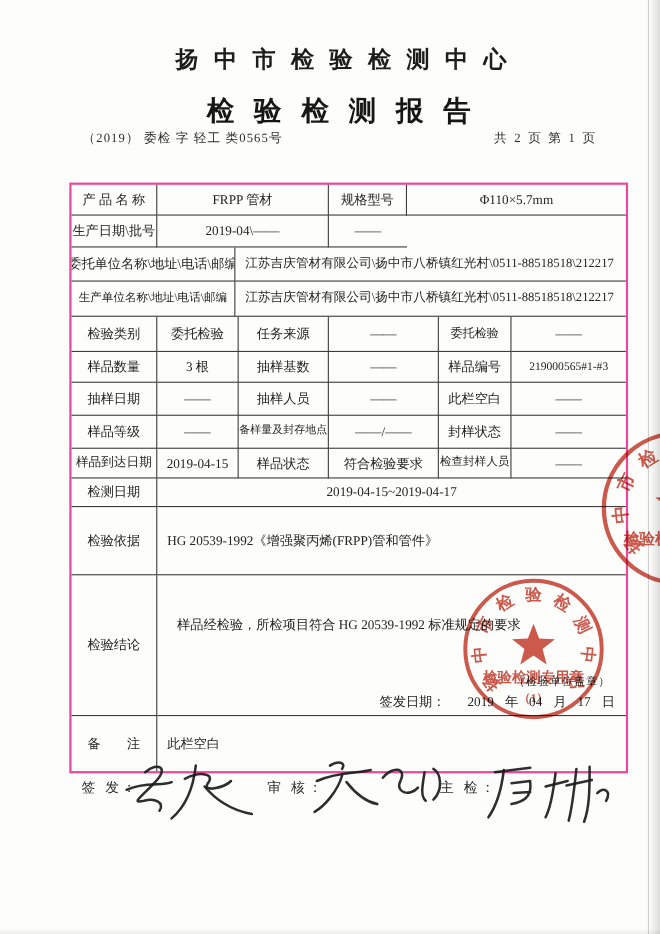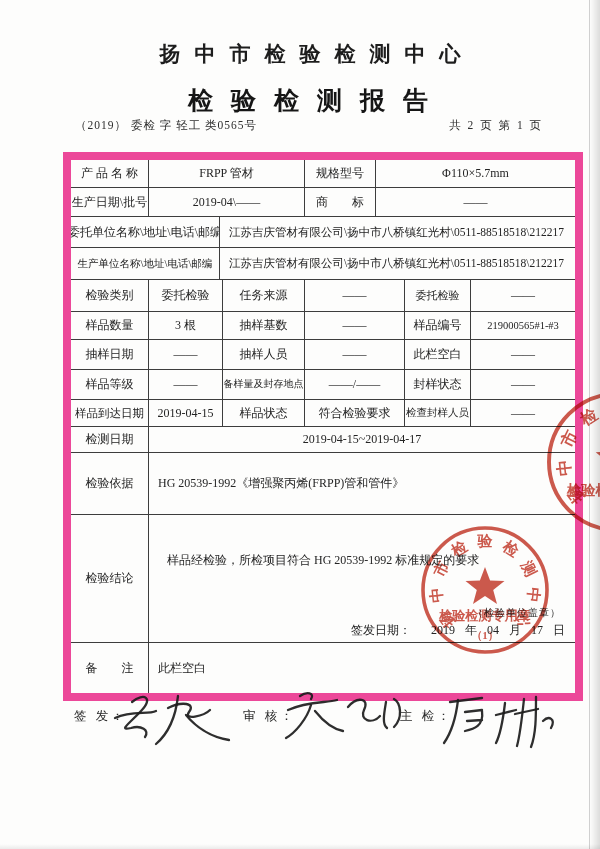--- a/index.html
+++ b/index.html
@@ -17,22 +17,22 @@
   }
   .doc-title{
     position:absolute;top:84px;left:0;width:100%;text-align:center;
     font-size:25px;font-weight:bold;letter-spacing:18px;text-indent:18px;
     transform:translateX(8px);white-space:nowrap;color:#161616;
   }
   .report-no{position:absolute;top:118px;left:75px;font-size:11.5px;letter-spacing:1px;color:#2c2c2c;}
   .page-no{position:absolute;top:118px;right:57px;font-size:11.5px;letter-spacing:2px;color:#2c2c2c;}
   
   .rpt-table{
-    position:absolute;left:63px;top:152px;width:504px;
-    border:8px solid #ec4899;
+    position:absolute;left:63px;top:166px;width:504px;
+    border:2px solid #ec4899;
   }
   .band{display:grid;}
   .cell{
     box-sizing:border-box;
     border-right:1px solid #3d3d3d;border-bottom:1px solid #3d3d3d;
     display:flex;align-items:center;justify-content:center;
     font-size:12px;line-height:1.25;text-align:center;
     padding:1px 3px;overflow:hidden;white-space:nowrap;color:#242424;
   }
   .cell.lc{border-right:none;}
@@ -67,21 +67,20 @@
   <div class="page-no">共 2 页 第 1 页</div>
 
   <div class="rpt-table" id="rpt-table">
       <div class="band" style="grid-template-columns: 78px 156px 71px 199px;">
         <div class="cell label" style="height: 28px;">产 品 名 称</div>
         <div class="cell val" style="height: 28px;">FRPP 管材</div>
         <div class="cell label" style="height: 28px;">规格型号</div>
         <div class="cell val lc" style="height: 28px;">Φ110×5.7mm</div>
         <div class="cell label" style="height: 29px;">生产日期\批号</div>
         <div class="cell val" style="height: 29px;">2019-04\——</div>
-        <div class="cell label" style="height: 29px;">商　　标</div>
         <div class="cell val lc" style="height: 29px;">——</div>
       </div>
       <div class="band" style="grid-template-columns: 149px 355px;">
         <div class="cell label" style="height: 31px; font-size: 12px;">委托单位名称\地址\电话\邮编</div>
         <div class="cell val left lc" style="height: 31px; font-size: 11.5px;">江苏吉庆管材有限公司\扬中市八桥镇红光村\0511-88518518\212217</div>
         <div class="cell label" style="height: 32px; font-size: 10.5px;">生产单位名称\地址\电话\邮编</div>
         <div class="cell val left lc" style="height: 32px; font-size: 11.5px;">江苏吉庆管材有限公司\扬中市八桥镇红光村\0511-88518518\212217</div>
       </div>
       <div class="band" style="grid-template-columns: 78px 74px 82px 100px 66px 104px;">
         <div class="cell label" style="height: 32px;">检验类别</div>

